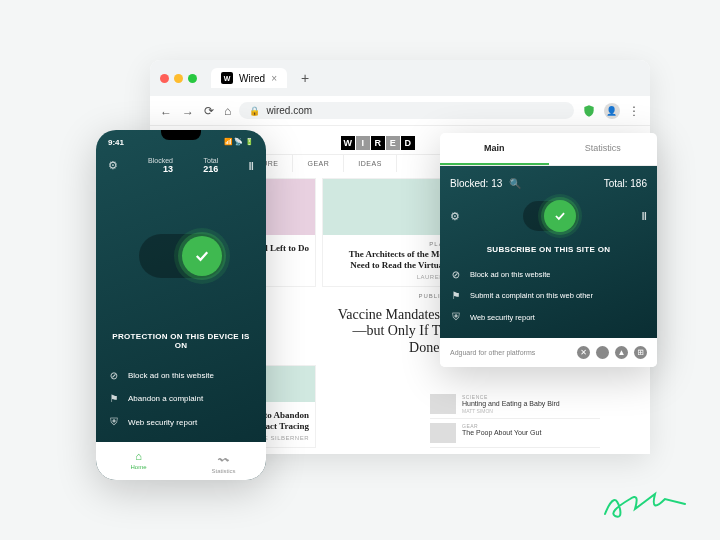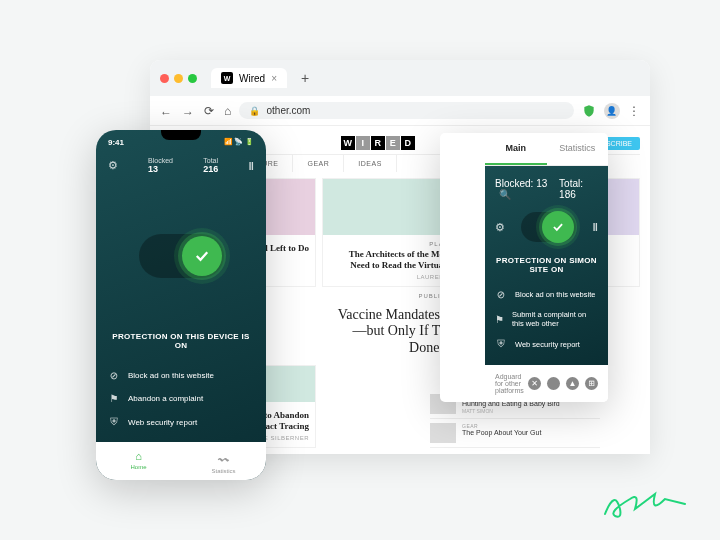--- a/index.html
+++ b/index.html
@@ -45,39 +45,39 @@
 .wired-card-cat { font-size: 6px; letter-spacing: 1px; color: #888; }
 .wired-card-title { font-size: 9px; font-family: Georgia, serif; font-weight: 600; line-height: 1.2; margin-top: 2px; color: #222; }
 .wired-card-author { font-size: 6px; color: #aaa; margin-top: 3px; letter-spacing: 0.5px; }
 .wired-big-title { font-family: Georgia, serif; font-size: 14px; line-height: 1.2; padding: 8px 4px; color: #222; }
 
 
 .mobile { position: absolute; top: 130px; left: 72px; width: 170px; height: 350px; background: linear-gradient(160deg, #1a4d52 0%, #0a2e33 100%); border-radius: 20px; box-shadow: 0 10px 40px rgba(0,0,0,0.2); color: #fff; display: flex; flex-direction: column; overflow: hidden; margin-left: 24px; }
 .mobile-status { display: flex; justify-content: space-between; padding: 8px 12px 4px; font-size: 8px; font-weight: 600; }
 .mobile-status .notch { width: 40px; height: 10px; background: #000; border-radius: 0 0 8px 8px; position: absolute; left: 50%; transform: translateX(-50%); top: 0; }
 .mobile-counts { display: flex; align-items: center; justify-content: space-between; padding: 6px 12px; font-size: 8px; }
-.count-group { text-align: left; }
+.count-group { text-align: right; }
 .count-label { opacity: 0.8; font-size: 7px; }
 .count-val { font-size: 9px; font-weight: 600; }
 .gear { font-size: 11px; opacity: 0.8; }
 .pause { font-size: 11px; opacity: 0.8; font-weight: bold; }
 .mobile-toggle { display: flex; justify-content: center; align-items: center; flex: 1; position: relative; }
 .toggle-track { width: 85px; height: 44px; background: rgba(0,0,0,0.3); border-radius: 22px; display: flex; align-items: center; justify-content: flex-end; padding: 2px; }
 .toggle-knob { width: 40px; height: 40px; background: #3fb950; border-radius: 50%; display: flex; align-items: center; justify-content: center; box-shadow: 0 0 0 4px rgba(63,185,80,0.3), 0 0 0 8px rgba(63,185,80,0.15); }
 .mobile-status-text { text-align: center; font-size: 8px; font-weight: 700; padding: 0 10px 14px; letter-spacing: 0.3px; }
 .mobile-actions { padding: 0 12px 8px; }
 .mobile-action { display: flex; align-items: center; gap: 8px; padding: 6px 0; font-size: 8px; }
 .mobile-action .icon-wrap { width: 12px; display: flex; justify-content: center; opacity: 0.8; font-size: 10px; }
 .mobile-tabbar { background: #fff; color: #999; display: flex; border-radius: 0 0 18px 18px; padding: 8px 0 6px; }
 .mobile-tab { flex: 1; display: flex; flex-direction: column; align-items: center; gap: 2px; font-size: 6px; }
 .mobile-tab.active { color: #3fb950; }
 .mobile-tab .tab-icon { font-size: 11px; }
 
 
-.ext { position: absolute; top: 133px; left: 440px; width: 168px; background: #fff; border-radius: 5px; box-shadow: 0 10px 40px rgba(0,0,0,0.2); overflow: hidden; padding-left: 45px; }
+.ext { position: absolute; top: 133px; left: 440px; width: 217px; background: #fff; border-radius: 5px; box-shadow: 0 10px 40px rgba(0,0,0,0.2); overflow: hidden; }
 .ext-tabs { display: flex; font-size: 9px; color: #888; border-bottom: 1px solid #eee; }
 .ext-tab { flex: 1; text-align: center; padding: 10px 0; cursor: pointer; }
 .ext-tab.active { color: #222; font-weight: 600; border-bottom: 2px solid #3fb950; }
 .ext-body { background: linear-gradient(160deg, #1a4d52 0%, #0a2e33 100%); color: #fff; padding: 10px; }
 .ext-stats { display: flex; justify-content: space-between; font-size: 10px; padding: 2px 0 6px; }
 .ext-stats .magnify { margin-left: 4px; opacity: 0.7; }
 .ext-ctrl { display: flex; align-items: center; justify-content: space-between; padding: 6px 0 10px; }
 .ext-toggle { display: flex; align-items: center; gap: 8px; }
 .toggle-knob.small { width: 32px; height: 32px; box-shadow: 0 0 0 3px rgba(63,185,80,0.3), 0 0 0 6px rgba(63,185,80,0.15); }
 .ext-status-text { text-align: center; font-size: 8px; font-weight: 700; padding: 4px 0 10px; letter-spacing: 0.3px; }
@@ -117,21 +117,21 @@
   </div>
   <div class="url-bar">
     <div class="nav-icons">
       <span>←</span>
       <span>→</span>
       <span>⟳</span>
       <span>⌂</span>
     </div>
     <div class="url-field">
       <span class="lock-icon">🔒</span>
-      <span>other.com</span>
+      <span>wired.com</span>
     </div>
     <div class="ext-icons">
       <svg class="shield" viewBox="0 0 24 24">
           <path fill="#3fb950" d="M12 2 L4 5 L4 11 C4 16 7 20 12 22 C17 20 20 16 20 11 L20 5 Z"></path>
         </svg>
       <span class="avatar">👤</span>
       <span class="kebab">⋮</span>
     </div>
   </div>
   <div class="wired-content">
@@ -285,21 +285,21 @@
         <div style="width:55px;height:30px;background:rgba(0,0,0,0.3);border-radius:16px;display:flex;align-items:center;justify-content:flex-end;padding:2px;">
           <div class="toggle-knob small">
             <svg width="14" height="14" viewBox="0 0 24 24">
                 <path fill="none" stroke="#fff" stroke-width="3" d="M5 12 L10 17 L19 7"></path>
               </svg>
           </div>
         </div>
       </div>
       <span class="pause">ǁ</span>
     </div>
-    <div class="ext-status-text">PROTECTION ON SIMON SITE ON</div>
+    <div class="ext-status-text">SUBSCRIBE ON THIS SITE ON</div>
     <div class="ext-actions">
       <div class="mobile-action">
           <span class="icon-wrap">⊘</span>
           <span>Block ad on this website</span>
         </div>
       <div class="mobile-action">
           <span class="icon-wrap">⚑</span>
           <span>Submit a complaint on this web other</span>
         </div>
       <div class="mobile-action">

